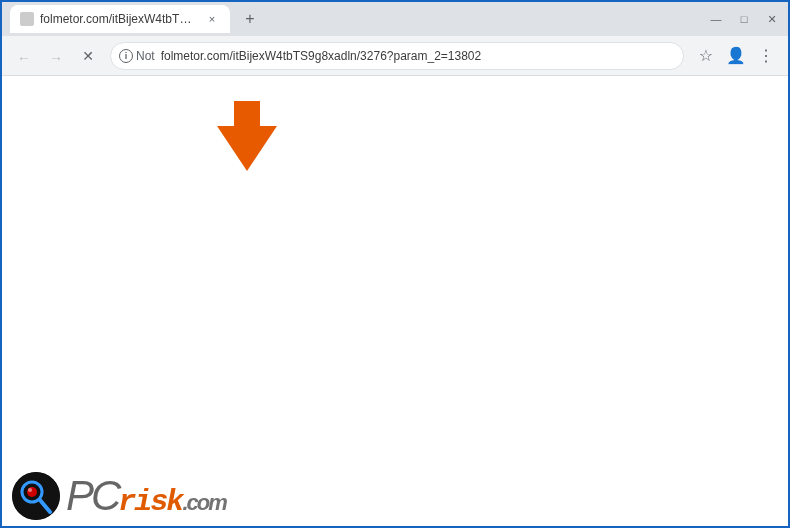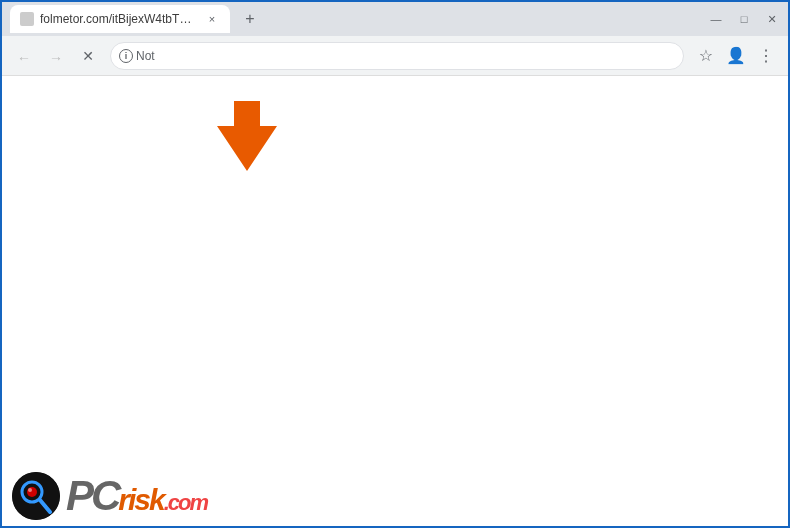--- a/index.html
+++ b/index.html
@@ -260,20 +260,21 @@
 <div class="toolbar">
   <div class="nav-btn disabled">←</div>
   <div class="nav-btn disabled">→</div>
   <div class="nav-btn">✕</div>
 
   <div class="omnibox">
     <div class="security-icon">
       <div class="info-circle">i</div>
       <span class="security-text">Not</span>
     </div>
+    <span class="url-text">folmetor.com/itBijexW4tbTS9g8xadln/3276?param_2=13802</span>
   </div>
 
   <div class="toolbar-actions">
     <div class="nav-btn star-icon">☆</div>
     <div class="nav-btn profile-icon">👤</div>
     <div class="nav-btn menu-icon">⋮</div>
   </div>
 </div>
 
 <div class="content">
@@ -293,18 +294,18 @@
         <circle cx="20" cy="20" r="10" fill="none" stroke="#3399ff" stroke-width="3"></circle>
         <line x1="28" y1="28" x2="38" y2="40" stroke="#3399ff" stroke-width="4" stroke-linecap="round"></line>
 
         <circle cx="20" cy="20" r="5" fill="#cc0000"></circle>
         <circle cx="18" cy="18" r="2" fill="#fff" opacity="0.5"></circle>
       </svg>
     </div>
 
     <div class="pcrisk-logo">
       <span class="logo-text">
-        <span style="color:#666; font-size:42px; font-weight:700; font-style:italic; font-family:Arial Black, sans-serif; letter-spacing:-3px;">PC</span><span style="color:#e05a00; font-size:30px; font-weight:700; font-style:italic; font-family:Liberation Sans, sans-serif;">risk</span><span style="color:#ef4444; font-size:22px; font-weight:600; font-family:Arial, sans-serif;">.com</span>
+        <span style="color:#666; font-size:42px; font-weight:400; font-style:italic; font-family:Arial Black, sans-serif; letter-spacing:-3px;">PC</span><span style="color:#e05a00; font-size:30px; font-weight:700; font-style:italic; font-family:Liberation Mono, monospace;">risk</span><span style="color:#737373; font-size:22px; font-weight:600; font-family:Arial, sans-serif;">.com</span>
       </span>
     </div>
   </div>
 
 </div>
 
 </body></html>

